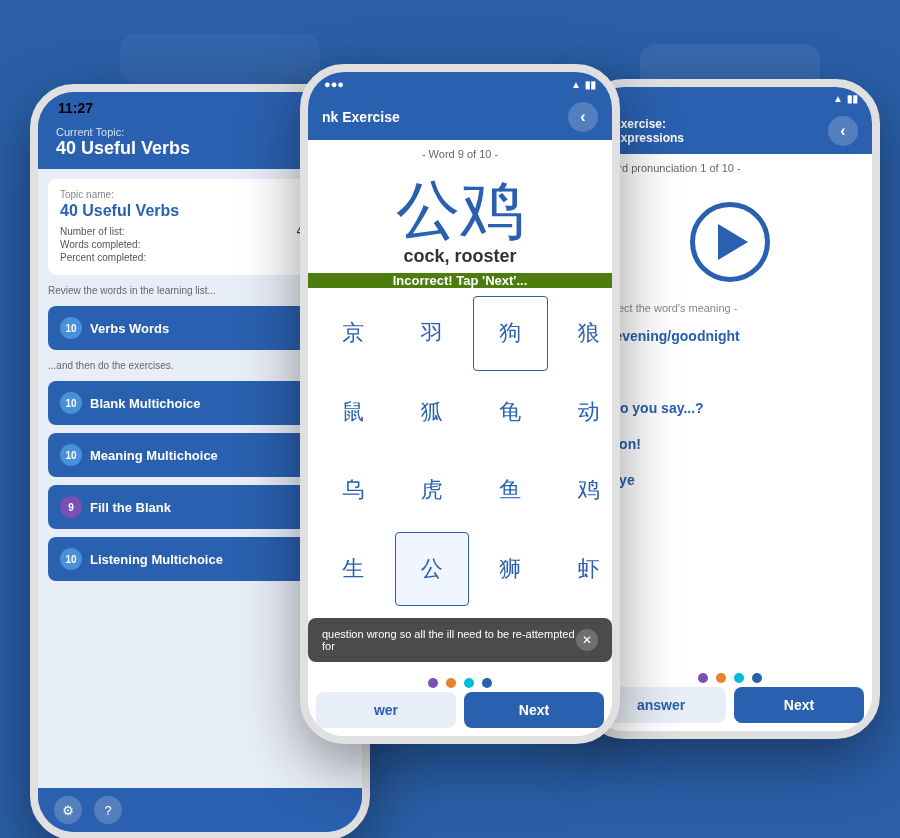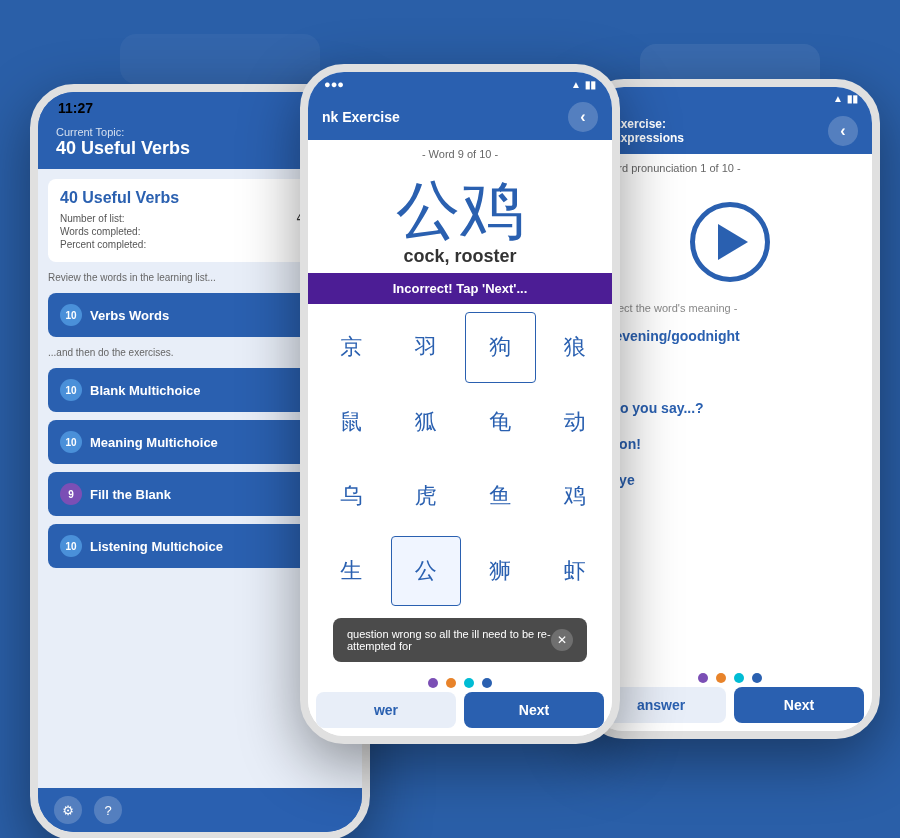--- a/index.html
+++ b/index.html
@@ -253,24 +253,24 @@
 
     .translation-display {
       text-align: center;
       font-size: 18px;
       font-weight: 600;
       color: #333;
       padding-bottom: 6px;
     }
 
     .incorrect-banner {
-      background: #4c1d95;
+      background: #4d7c0f;
       color: white;
       text-align: center;
-      padding: 8px;
+      padding: 0;
       font-size: 13px;
       font-weight: 600;
     }
 
     .char-grid {
       flex: 1;
       display: grid;
       grid-template-columns: repeat(5, 1fr);
       gap: 4px;
       padding: 8px;
@@ -295,21 +295,21 @@
     .char-cell.highlighted {
       border-color: #2a60b0;
       background: #f0f5ff;
     }
 
     .toast-msg {
       background: rgba(60,60,60,0.92);
       color: white;
       font-size: 11px;
       padding: 10px 14px;
-      margin: 4px 25px;
+      margin: 4px 0;
       border-radius: 8px;
       position: relative;
       display: flex;
       align-items: center;
       justify-content: space-between;
     }
 
     .toast-close {
       width: 22px;
       height: 22px;
@@ -457,20 +457,21 @@
             <div class="current-topic-label">Current Topic:</div>
             <div class="topic-name">40 Useful Verbs</div>
           </div>
           <div class="back-btn">‹</div>
         </div>
       </div>
 
       <div class="phone1-body">
 
         <div class="topic-info-card">
+          <div class="card-label">Topic name:</div>
           <div class="card-title">40 Useful Verbs</div>
           <div class="info-row">
             <span>Number of list:</span>
             <span class="val">40 words</span>
           </div>
           <div class="info-row">
             <span>Words completed:</span>
             <span class="val">0 words</span>
           </div>
           <div class="info-row">

